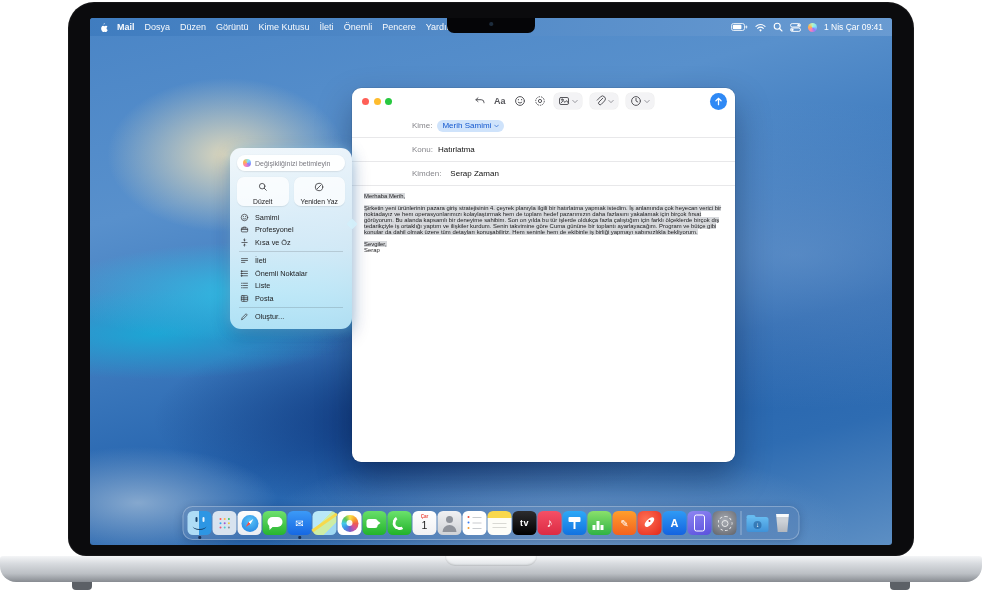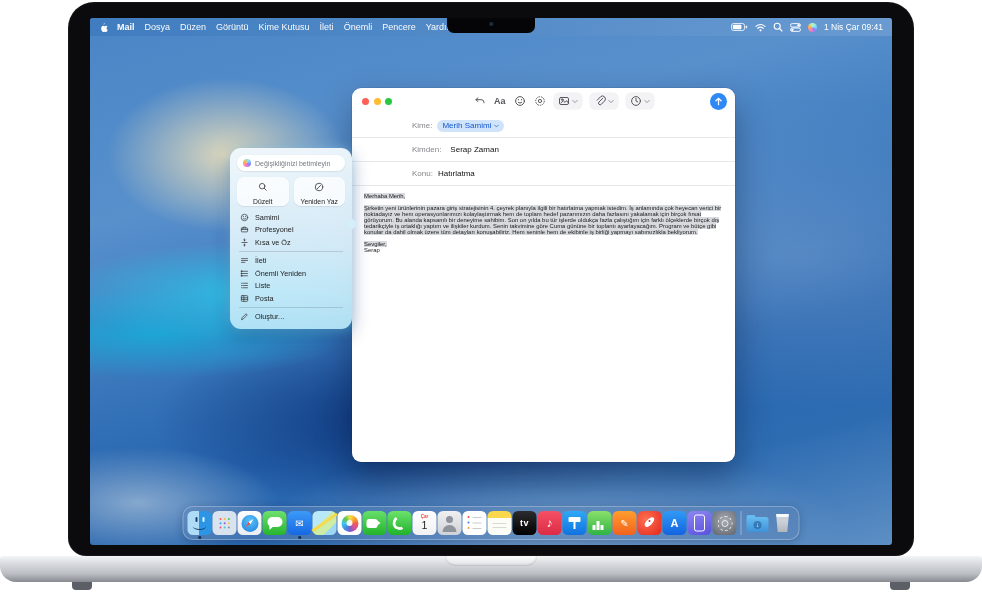--- a/index.html
+++ b/index.html
@@ -287,21 +287,21 @@
             </div>
             <div class="wt-item">
               <span style="display:flex">
                 <svg width="9" height="9" viewBox="0 0 12 12" fill="none" stroke="#3c3c40" stroke-linecap="round">
                   <path d="M4.6 3h5.4M4.6 6h5.4M4.6 9h5.4"></path>
                   <circle cx="2.2" cy="3" r=".8" fill="#3c3c40"></circle>
                   <circle cx="2.2" cy="6" r=".8" fill="#3c3c40"></circle>
                   <circle cx="2.2" cy="9" r=".8" fill="#3c3c40"></circle>
                 </svg>
               </span>
-              <span>Önemli Yeniden</span>
+              <span>Önemli Noktalar</span>
             </div>
             <div class="wt-item">
               <span style="display:flex">
                 <svg width="9" height="9" viewBox="0 0 12 12" fill="none" stroke="#3c3c40" stroke-linecap="round">
                   <path d="M4.6 3h5.4M4.6 6h5.4M4.6 9h5.4M2 3h1.1M2 6h1.1M2 9h1.1"></path>
                 </svg>
               </span>
               <span>Liste</span>
             </div>
             <div class="wt-item">
@@ -390,27 +390,27 @@
         <div class="mw-fields">
             <div class="fr">
               <span class="lab">Kime:</span>
               <span class="token">
                 <span>Merih Samimi</span>
                 <svg width="5" height="4" viewBox="0 0 8 5" fill="none" stroke="#1257ce" stroke-linecap="round">
                   <path d="M1 1l3 3 3-3"></path>
                 </svg>
               </span>
             </div>
+            <div class="fr">
+              <span class="lab">Konu:</span>
+              <span class="val"><span>Hatırlatma</span></span>
+            </div>
             <div class="fr from">
               <span class="lab">Kimden:</span>
               <span class="val"><span>Serap Zaman</span></span>
-            </div>
-            <div class="fr">
-              <span class="lab">Konu:</span>
-              <span class="val"><span>Hatırlatma</span></span>
             </div>
           </div>
         <div class="mw-body">
           <div><span class="hl">Merhaba Merih,</span></div>
           <div class="sp"></div>
           <div><span class="hl">Şirketin yeni ürünlerinin pazara giriş stratejisinin 4. çeyrek planıyla ilgili bir hatırlatma yapmak istedim. İş anlamında çok heyecan verici bir noktadayız ve hem operasyonlarımızı kolaylaştırmak hem de toplam hedef pazarımızın daha fazlasını yakalamak için birçok fırsat görüyorum. Bu alanda kapsamlı bir deneyime sahibim. Son on yılda bu tür işlerde oldukça fazla çalıştığım için farklı ölçeklerde birçok dış tedarikçiyle iş ortaklığı yaptım ve ilişkiler kurdum. Senin takvimine göre Cuma gününe bir toplantı ayarlayacağım. Program ve bütçe gibi konular da dahil olmak üzere tüm detayları konuşabiliriz. Hem seninle hem de ekibinle iş birliği yapmayı sabırsızlıkla bekliyorum.</span></div>
           <div class="sp"></div>
           <div><span class="hl">Sevgiler,</span></div>
           <div><span>Serap</span></div>
         </div>

